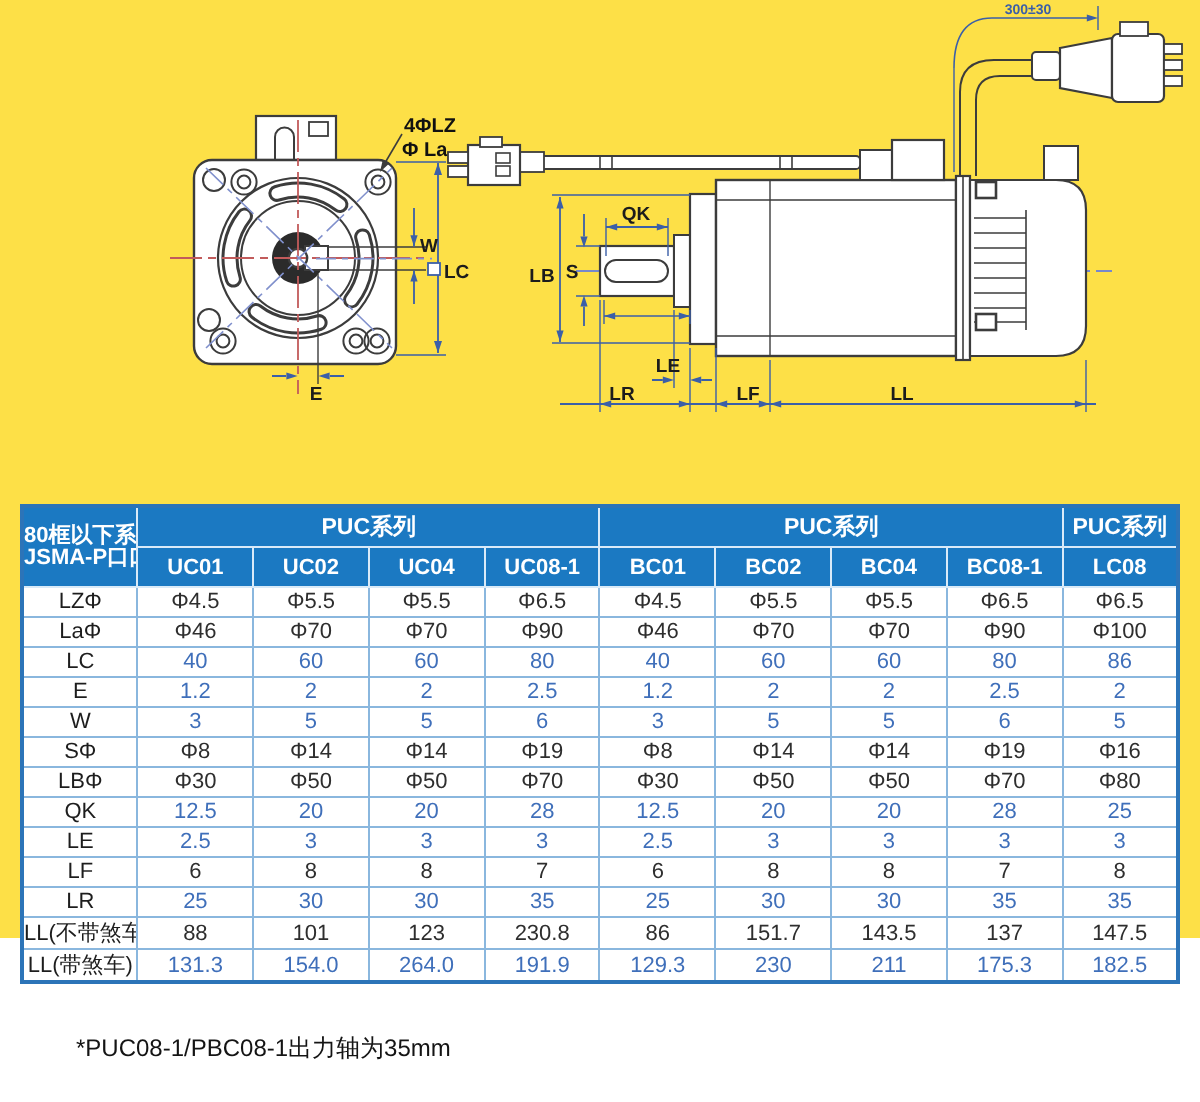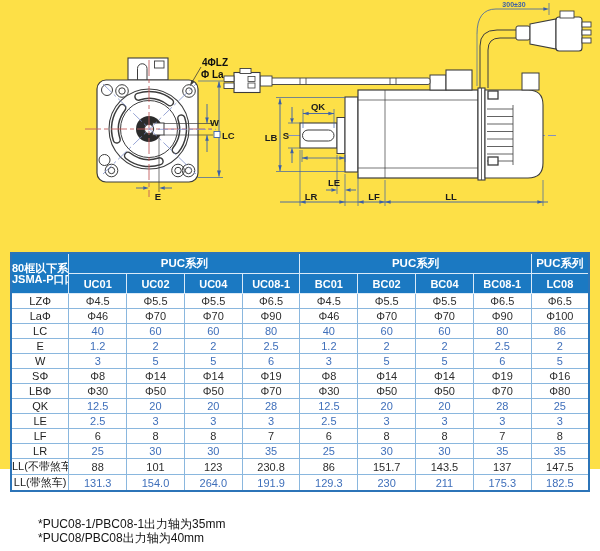--- a/index.html
+++ b/index.html
@@ -400,16 +400,15 @@
           <td class="val">230</td>
           <td class="val">211</td>
           <td class="val">175.3</td>
           <td class="val">182.5</td>
         </tr>
       </tbody>
   </table>
 
   <div class="footnotes">
     <div>*PUC08-1/PBC08-1出力轴为35mm</div>
-    <div>*PUC08/PBC08出力轴为40mm</div>
   </div>
 
 </div>
 
 </body></html>

